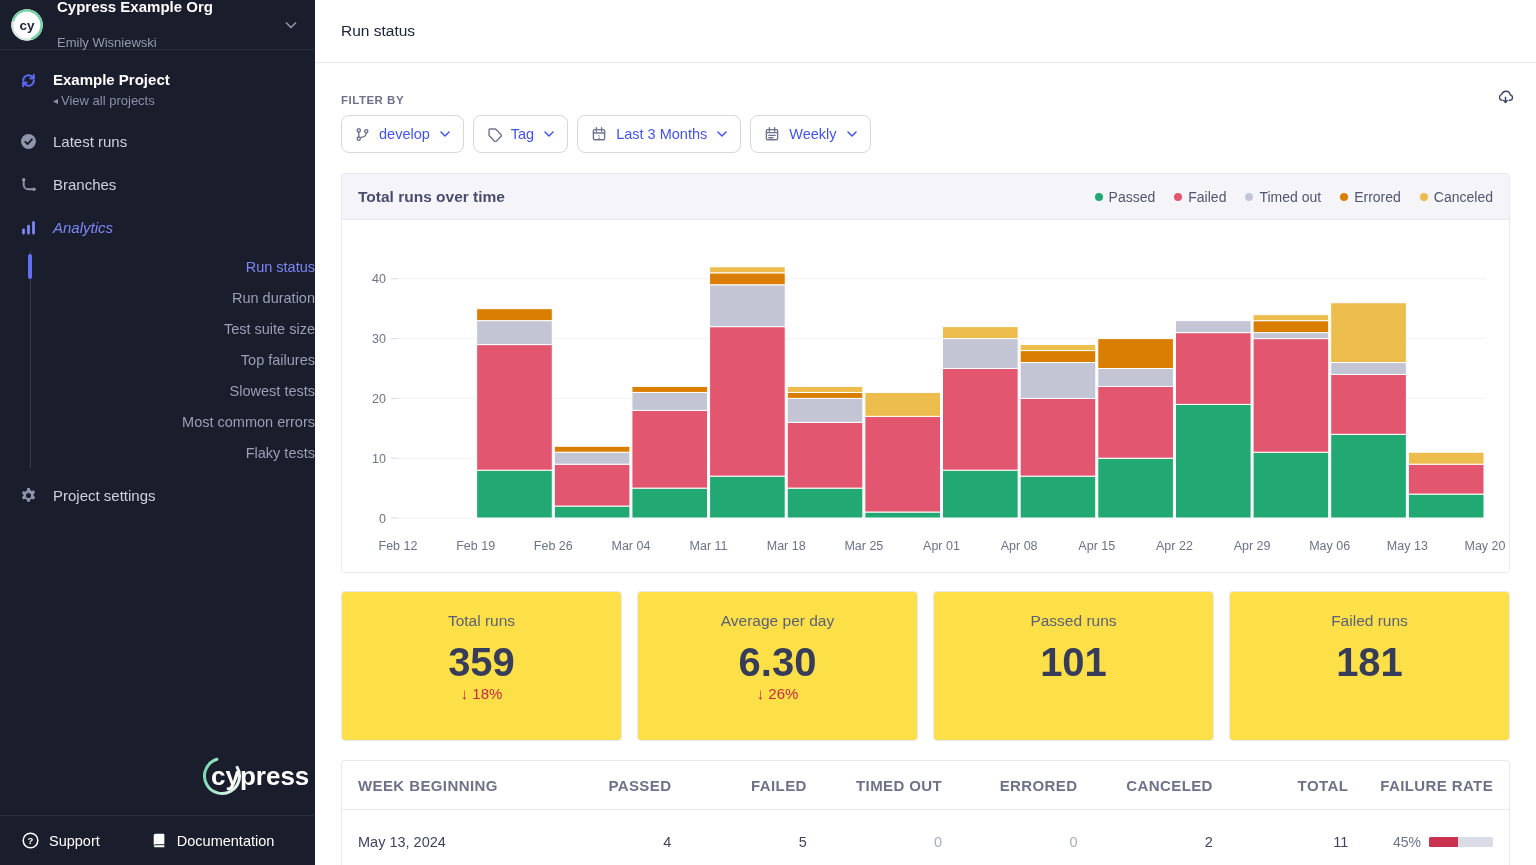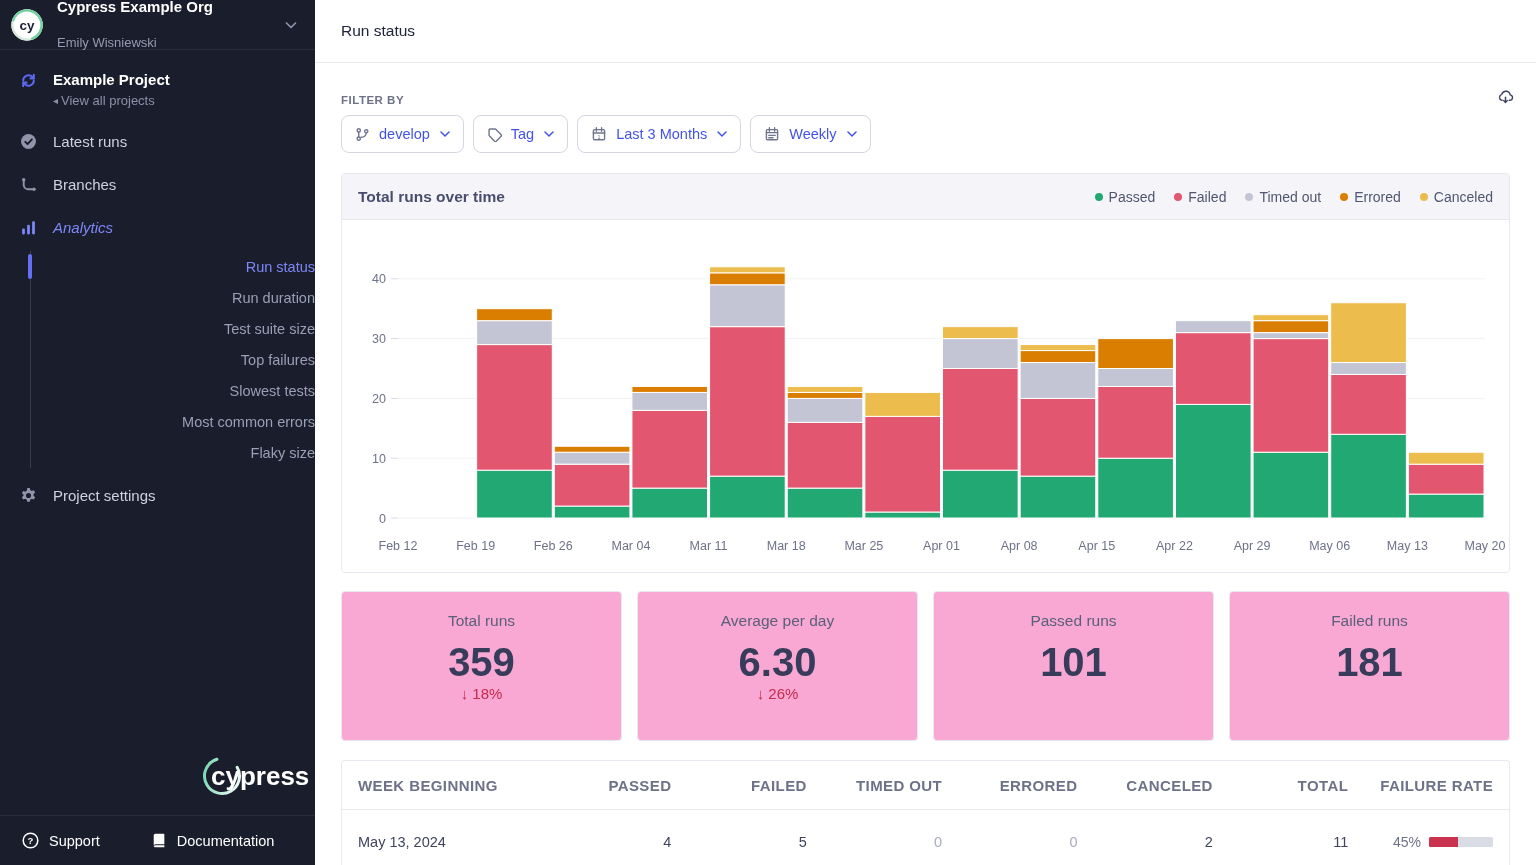--- a/index.html
+++ b/index.html
@@ -53,21 +53,21 @@
 
   .chart-card { margin-top:20px; border:1px solid #e8e9f0; border-radius:4px; overflow:hidden; }
   .chart-head { height:46px; background:#f5f5f9; border-bottom:1px solid #e8e9f0; display:flex; align-items:center; padding:0 16px; }
   .chart-title { font-size:15.5px; font-weight:bold; color:#484d6e; }
   .legend { margin-left:auto; display:flex; align-items:center; gap:19px; }
   .legend-item { display:flex; align-items:center; gap:6px; font-size:14px; color:#50566f; }
   .legend-dot { width:8px; height:8px; border-radius:50%; flex:none; }
   .chart-body { height:352px; background:#fff; }
 
   .stats-row { display:grid; grid-template-columns:repeat(4,1fr); gap:15px; margin-top:18px; }
-  .stat-card { border:1px solid #e8e9f0; border-radius:4px; height:150px; text-align:center; padding-top:20px; background:#f9a8d4; }
+  .stat-card { border:1px solid #e8e9f0; border-radius:4px; height:150px; text-align:center; padding-top:20px; background:#fde047; }
   .stat-title { font-size:15.5px; color:#5b6078; }
   .stat-value { font-size:40px; font-weight:600; color:#363c59; margin-top:9px; line-height:1.15; }
   .stat-delta { font-size:15px; color:#c42b49; }
 
   .table-card { margin-top:19px; border:1px solid #e8e9f0; border-bottom:none; border-radius:4px 4px 0 0; background:#fff; }
   table { width:100%; border-collapse:collapse; table-layout:fixed; }
   th { font-size:15px; font-weight:bold; letter-spacing:.4px; color:#6e7288; padding:16px 16px 15px; text-align:right; border-bottom:1px solid #e8e9f0; white-space:nowrap; }
   th:first-child { text-align:left; }
   td { padding:24px 16px; font-size:14.5px; color:#3f445f; text-align:right; }
   td:first-child { text-align:left; }
@@ -150,21 +150,21 @@
       <span>Analytics</span>
     </div>
 
     <div class="submenu">
       <div class="sub-item active"><span>Run status</span></div>
       <div class="sub-item"><span>Run duration</span></div>
       <div class="sub-item"><span>Test suite size</span></div>
       <div class="sub-item"><span>Top failures</span></div>
       <div class="sub-item"><span>Slowest tests</span></div>
       <div class="sub-item"><span>Most common errors</span></div>
-      <div class="sub-item"><span>Flaky size</span></div>
+      <div class="sub-item"><span>Flaky tests</span></div>
     </div>
 
     <div class="nav-item">
       <span class="nav-ico">
         <svg width="17" height="17" viewBox="0 0 16 16" fill="#9095ab" fill-rule="evenodd">
           <path d="M6.8.9h2.4l.4 2c.55.2 1.05.5 1.5.86l1.93-.66 1.2 2.08-1.53 1.36c.05.28.08.57.08.86 0 .29-.03.58-.08.86l1.53 1.36-1.2 2.08-1.93-.66c-.45.37-.95.66-1.5.86l-.4 2H6.8l-.4-2a5.6 5.6 0 0 1-1.5-.86l-1.93.66-1.2-2.08 1.53-1.36A5.3 5.3 0 0 1 3.22 8c0-.29.03-.58.08-.86L1.77 5.78l1.2-2.08 1.93.66c.45-.37.95-.66 1.5-.86l.4-2zM8 5.6A2.4 2.4 0 1 0 8 10.4 2.4 2.4 0 0 0 8 5.6z"></path>
         </svg>
       </span>
       <span>Project settings</span>
     </div>

